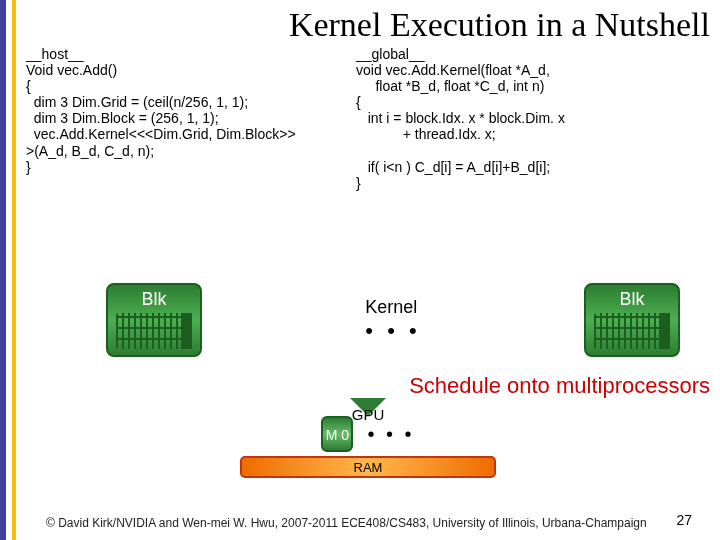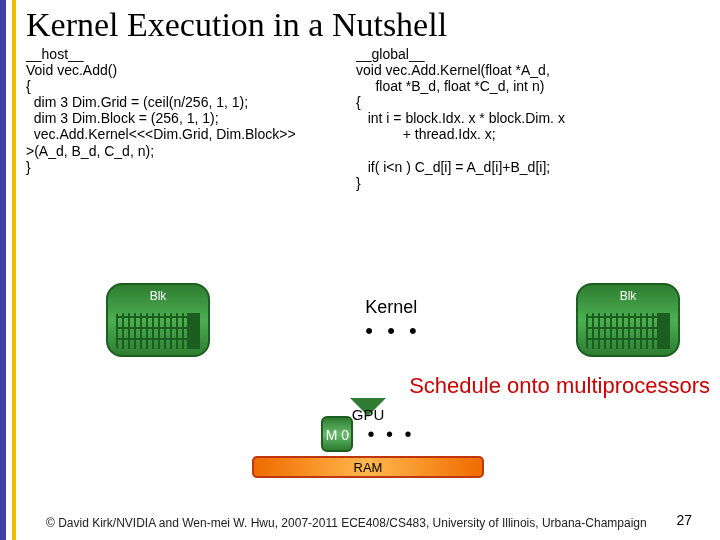--- a/index.html
+++ b/index.html
@@ -1,36 +1,36 @@
 <!DOCTYPE html>
 <html><head>
 <meta charset="utf-8">
 <style>
 *{margin:0;padding:0;box-sizing:border-box}
 body{width:720px;height:540px;font-family:Arial,Helvetica,sans-serif;background:#fff;position:relative;border-left:6px solid #4040a0}
 .accent-stripe{position:absolute;left:6px;top:0;bottom:0;width:4px;background:#f0c000}
 .slide{position:absolute;left:20px;right:10px;top:0;bottom:0}
-.title{font-family:"Times New Roman",serif;font-size:34px;text-align:left;padding:6px 0 2px}
+.title{font-family:"Times New Roman",serif;font-size:34px;text-align:right;padding:6px 0 2px}
 .code{font-family:Liberation Sans, sans-serif;font-size:14px;line-height:1.15;white-space:pre;position:absolute}
 .host{left:0;top:46px}
 .global{left:330px;top:46px}
 .kernel-row{position:absolute;top:280px;left:80px;right:30px;height:80px;display:flex;align-items:center;justify-content:space-between}
-.blk{width:104px;height:74px;background:linear-gradient(#2e7d32,#4caf50 50%,#2e7d32);border:2px solid #1b5e20;border-radius:16px;color:#fff;text-align:center;font-size:12px;padding-top:4px;position:relative}
+.blk{width:96px;height:74px;background:linear-gradient(#2e7d32,#4caf50 50%,#2e7d32);border:2px solid #1b5e20;border-radius:8px;color:#fff;text-align:center;font-size:18px;padding-top:4px;position:relative}
 .threads{position:absolute;left:8px;right:8px;bottom:6px;height:36px;background:repeating-linear-gradient(90deg,#1b5e20 0 2px,transparent 2px 6px),repeating-linear-gradient(0deg,transparent 0 9px,#1b5e20 9px 11px);border-radius:3px}
 .threads::before{content:"";position:absolute;inset:0;background:linear-gradient(90deg,transparent 85%,#1b5e20 85%);clip-path:polygon(0 0,100% 0,100% 100%,0 100%)}
 .kctr{color:#000;font-size:18px}
 .dots{letter-spacing:4px;font-size:22px}
 .schedule-lbl{position:absolute;top:373px;width:100%;text-align:right;color:#c00;font-family:Liberation Sans, sans-serif;font-size:22px}
 .arrow-down{position:absolute;top:398px;left:50%;transform:translateX(-50%);width:0;height:0;border-left:18px solid transparent;border-right:18px solid transparent;border-top:18px solid #2e7d32}
 .gpu-group{position:absolute;top:408px;left:50%;transform:translateX(-50%);width:280px}
 .gpu-label{position:absolute;top:-2px;left:50%;transform:translateX(-50%);color:#000;font-size:15px;z-index:3}
 .mp-row{display:flex;align-items:center;justify-content:center;gap:14px;padding-top:8px}
 .mp{width:32px;height:36px;background:linear-gradient(#2e7d32,#66bb6a 50%,#2e7d32);border:2px solid #1b5e20;border-radius:6px;color:#fff;text-align:center;line-height:34px;font-size:14px}
 .mp-dots{font-size:20px;letter-spacing:3px}
-.ram{margin:4px auto 16px;width:232px;height:22px;background:linear-gradient(90deg,#ef6c00,#ffb74d 50%,#ef6c00);border:2px solid #bf360c;border-radius:5px;color:#000;text-align:center;line-height:20px;font-size:13px}
+.ram{margin:4px auto 16px;width:256px;height:22px;background:linear-gradient(90deg,#ef6c00,#ffb74d 50%,#ef6c00);border:2px solid #bf360c;border-radius:5px;color:#000;text-align:center;line-height:20px;font-size:13px}
 .footer{position:absolute;bottom:10px;left:20px;font-size:12px;color:#222;line-height:1.2}
 .pagenum{position:absolute;bottom:12px;right:18px;font-size:14px}
 </style>
 </head>
 <body>
 <div class="accent-stripe"></div>
 <div class="slide">
   <div class="title">Kernel Execution in a Nutshell</div>
 
   <div class="code host">__host__

